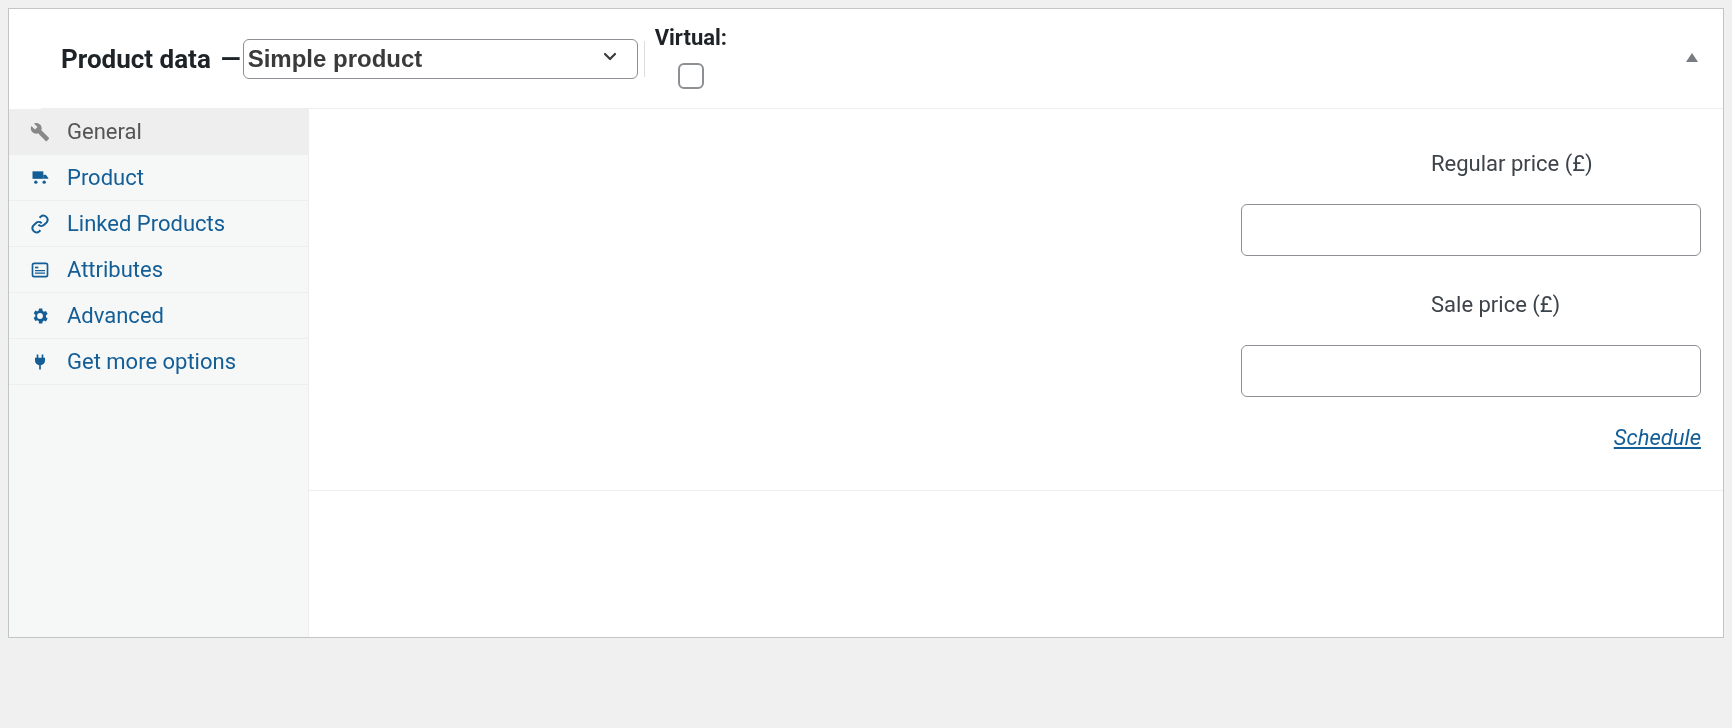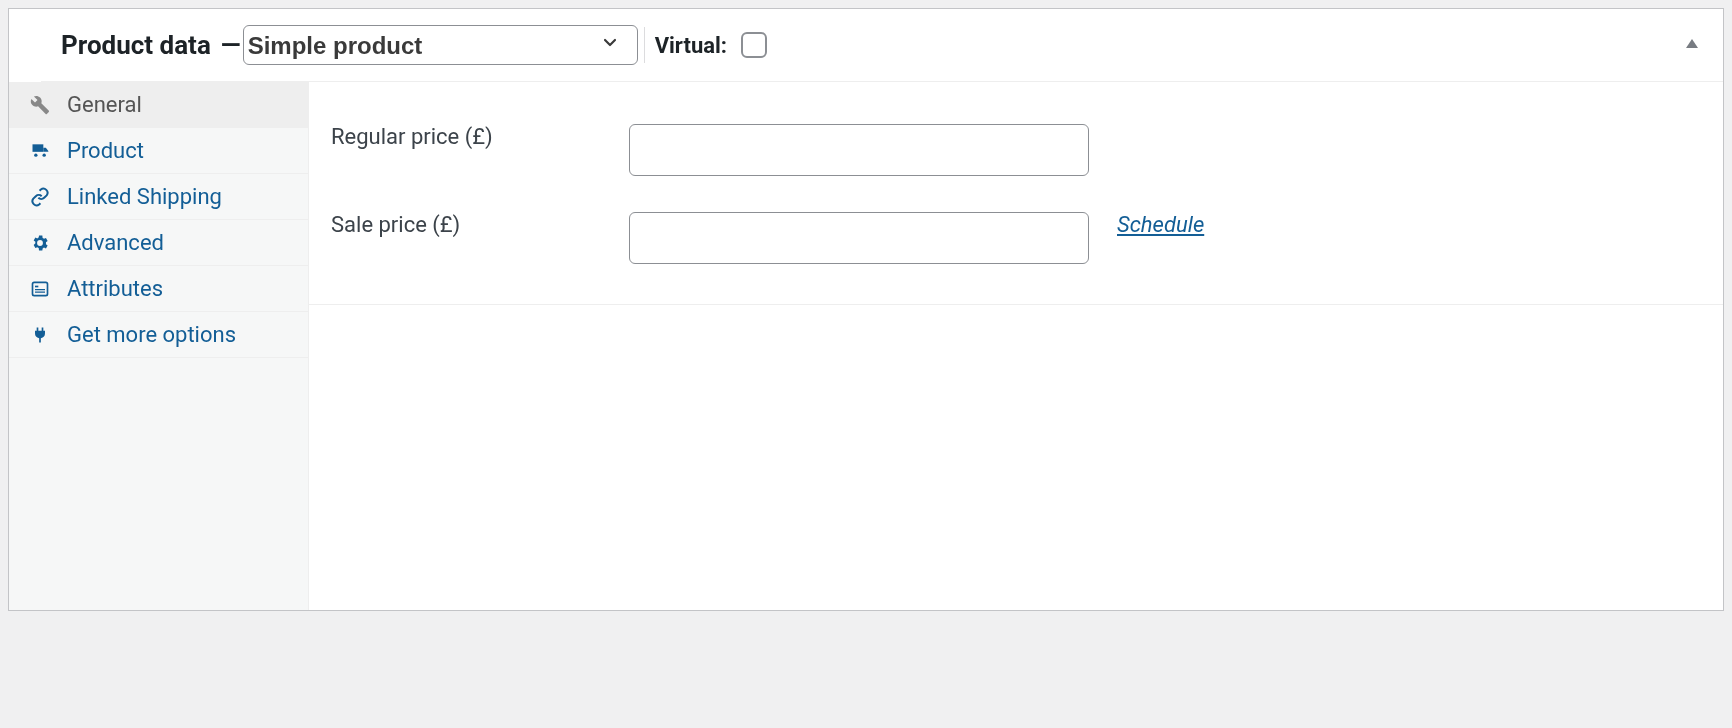--- a/index.html
+++ b/index.html
@@ -77,20 +77,21 @@
     align-items: center;
     gap: 28px;
   }
   .check-item {
     display: flex;
     align-items: center;
     gap: 10px;
     font-weight: 700;
     font-size: 22px;
     color: #1d2327;
+    flex-direction: column;
   }
   .check-item input[type="checkbox"] {
     appearance: none;
     -webkit-appearance: none;
     width: 26px; height: 26px;
     border: 2px solid #8c8f94;
     border-radius: 6px;
     background: #fff;
     cursor: pointer;
   }
@@ -140,23 +141,24 @@
   .content {
     flex: 1;
     background: #ffffff;
   }
   .form-group-wrap {
     border-bottom: 1px solid #eeeeee;
     padding: 24px 0 22px 0;
   }
   .form-row {
     display: flex;
-    align-items: flex-start;
+    align-items: flex-end;
     padding: 18px 22px;
     gap: 28px;
+    flex-direction: column;
   }
   .form-label {
     width: 270px;
     font-size: 22px;
     color: #3c434a;
   }
   .text-input {
     width: 460px;
     height: 52px;
     border: 1px solid #8c8f94;
@@ -240,42 +242,42 @@
           <span>Product</span>
         </div>
 
         <div class="tab">
           <span class="icon">
             <svg width="20" height="20" viewBox="0 0 24 24" fill="none" stroke="currentColor" stroke-width="2.4">
                 <path d="M10 13a5 5 0 007 0l3-3a5 5 0 00-7-7l-1.5 1.5"></path>
                 <path d="M14 11a5 5 0 00-7 0l-3 3a5 5 0 007 7l1.5-1.5"></path>
               </svg>
           </span>
-          <span>Linked Shipping</span>
-        </div>
-
-        <div class="tab">
-          <span class="icon">
-            <svg width="20" height="20" viewBox="0 0 24 24" fill="currentColor">
-                <path d="M19.14 12.94a7.07 7.07 0 000-1.88l2.03-1.58-2-3.46-2.39.96a7.22 7.22 0 00-1.63-.94L14.8 3h-4l-.35 2.54c-.58.23-1.12.55-1.63.94l-2.39-.96-2 3.46 2.03 1.58a7.07 7.07 0 000 1.88L4.43 14.5l2 3.46 2.39-.96c.51.39 1.05.71 1.63.94L10.8 21h4l.35-2.54c.58-.23 1.12-.55 1.63-.94l2.39.96 2-3.46-2.03-1.58zM12 15.5A3.5 3.5 0 1115.5 12 3.5 3.5 0 0112 15.5z"></path>
-              </svg>
-          </span>
-          <span>Advanced</span>
+          <span>Linked Products</span>
         </div>
 
         <div class="tab">
           <span class="icon">
             <svg width="20" height="20" viewBox="0 0 24 24" fill="currentColor">
                 <rect x="3" y="4" width="18" height="16" rx="2" fill="none" stroke="currentColor" stroke-width="2"></rect>
                 <rect x="6" y="8" width="4" height="2"></rect>
                 <rect x="6" y="12" width="12" height="1.5"></rect>
                 <rect x="6" y="15" width="12" height="1.5"></rect>
               </svg>
           </span>
           <span>Attributes</span>
+        </div>
+
+        <div class="tab">
+          <span class="icon">
+            <svg width="20" height="20" viewBox="0 0 24 24" fill="currentColor">
+                <path d="M19.14 12.94a7.07 7.07 0 000-1.88l2.03-1.58-2-3.46-2.39.96a7.22 7.22 0 00-1.63-.94L14.8 3h-4l-.35 2.54c-.58.23-1.12.55-1.63.94l-2.39-.96-2 3.46 2.03 1.58a7.07 7.07 0 000 1.88L4.43 14.5l2 3.46 2.39-.96c.51.39 1.05.71 1.63.94L10.8 21h4l.35-2.54c.58-.23 1.12-.55 1.63-.94l2.39.96 2-3.46-2.03-1.58zM12 15.5A3.5 3.5 0 1115.5 12 3.5 3.5 0 0112 15.5z"></path>
+              </svg>
+          </span>
+          <span>Advanced</span>
         </div>
 
         <div class="tab">
           <span class="icon">
             <svg width="20" height="20" viewBox="0 0 24 24" fill="currentColor">
                 <path d="M16 7V3h-2v4h-4V3H8v4H6v3a6 6 0 005 5.91V21h2v-5.09A6 6 0 0018 10V7z"></path>
               </svg>
           </span>
           <span>Get more options</span>
         </div>

